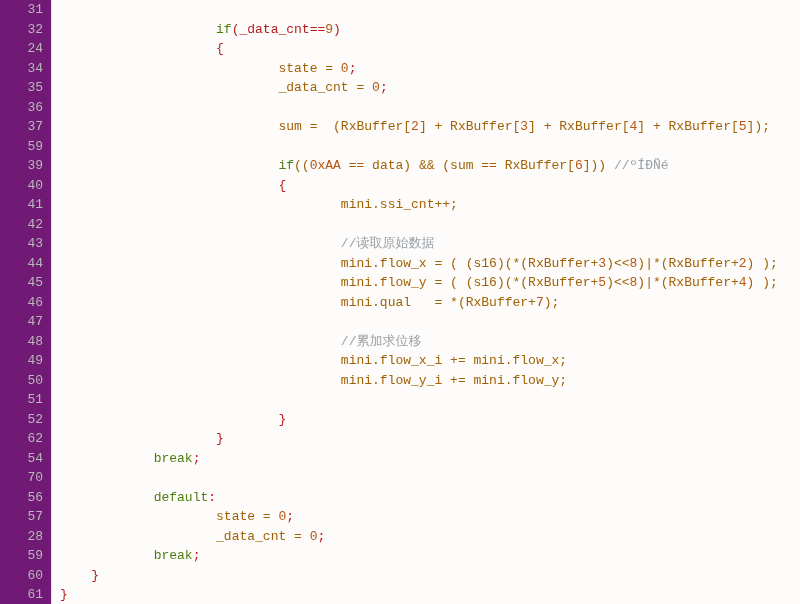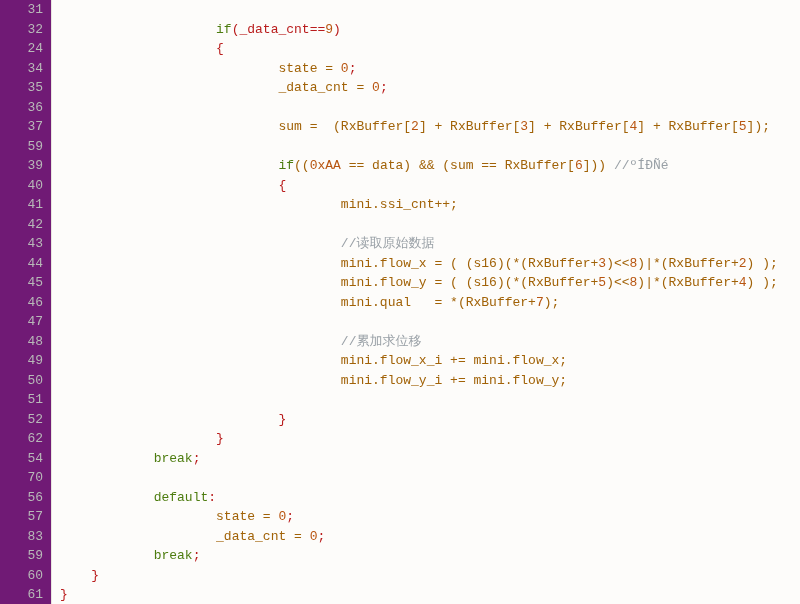--- a/index.html
+++ b/index.html
@@ -63,18 +63,18 @@
     <div>48</div>
     <div>49</div>
     <div>50</div>
     <div>51</div>
     <div>52</div>
     <div>62</div>
     <div>54</div>
     <div>70</div>
     <div>56</div>
     <div>57</div>
-    <div>83</div>
+    <div>28</div>
     <div>59</div>
     <div>60</div>
     <div>61</div>
   </div>
 <div class="code-area"><div class="line">&nbsp;</div><div class="line">                    <span class="kw">if</span><span class="op">(_data_cnt==</span><span class="num">9</span><span class="op">)</span></div><div class="line">                    <span class="op">{</span></div><div class="line">                            <span class="ident">state = </span><span class="num">0</span><span class="op">;</span></div><div class="line">                            <span class="ident">_data_cnt = </span><span class="num">0</span><span class="op">;</span></div><div class="line">&nbsp;</div><div class="line">                            <span class="ident">sum =  (RxBuffer[</span><span class="num">2</span><span class="ident">] + RxBuffer[</span><span class="num">3</span><span class="ident">] + RxBuffer[</span><span class="num">4</span><span class="ident">] + RxBuffer[</span><span class="num">5</span><span class="ident">]);</span></div><div class="line">&nbsp;</div><div class="line">                            <span class="kw">if</span><span class="ident">((</span><span class="num">0xAA</span><span class="ident"> == data) &amp;&amp; (sum == RxBuffer[</span><span class="num">6</span><span class="ident">])) </span><span class="comment">//ºÍĐÑé</span></div><div class="line">                            <span class="op">{</span></div><div class="line">                                    <span class="ident">mini.ssi_cnt++;</span></div><div class="line">&nbsp;</div><div class="line">                                    <span class="comment">//读取原始数据</span></div><div class="line">                                    <span class="ident">mini.flow_x = ( (s16)(*(RxBuffer+</span><span class="num">3</span><span class="ident">)&lt;&lt;</span><span class="num">8</span><span class="ident">)|*(RxBuffer+</span><span class="num">2</span><span class="ident">) );</span></div><div class="line">                                    <span class="ident">mini.flow_y = ( (s16)(*(RxBuffer+</span><span class="num">5</span><span class="ident">)&lt;&lt;</span><span class="num">8</span><span class="ident">)|*(RxBuffer+</span><span class="num">4</span><span class="ident">) );</span></div><div class="line">                                    <span class="ident">mini.qual   = *(RxBuffer+</span><span class="num">7</span><span class="ident">);</span></div><div class="line">&nbsp;</div><div class="line">                                    <span class="comment">//累加求位移</span></div><div class="line">                                    <span class="ident">mini.flow_x_i += mini.flow_x;</span></div><div class="line">                                    <span class="ident">mini.flow_y_i += mini.flow_y;</span></div><div class="line">&nbsp;</div><div class="line">                            <span class="op">}</span></div><div class="line">                    <span class="op">}</span></div><div class="line">            <span class="kw">break</span><span class="op">;</span></div><div class="line">&nbsp;</div><div class="line">            <span class="kw">default</span><span class="op">:</span></div><div class="line">                    <span class="ident">state = </span><span class="num">0</span><span class="op">;</span></div><div class="line">                    <span class="ident">_data_cnt = </span><span class="num">0</span><span class="op">;</span></div><div class="line">            <span class="kw">break</span><span class="op">;</span></div><div class="line">    <span class="op">}</span></div><div class="line"><span class="op">}</span></div></div>
 
 </body></html>

